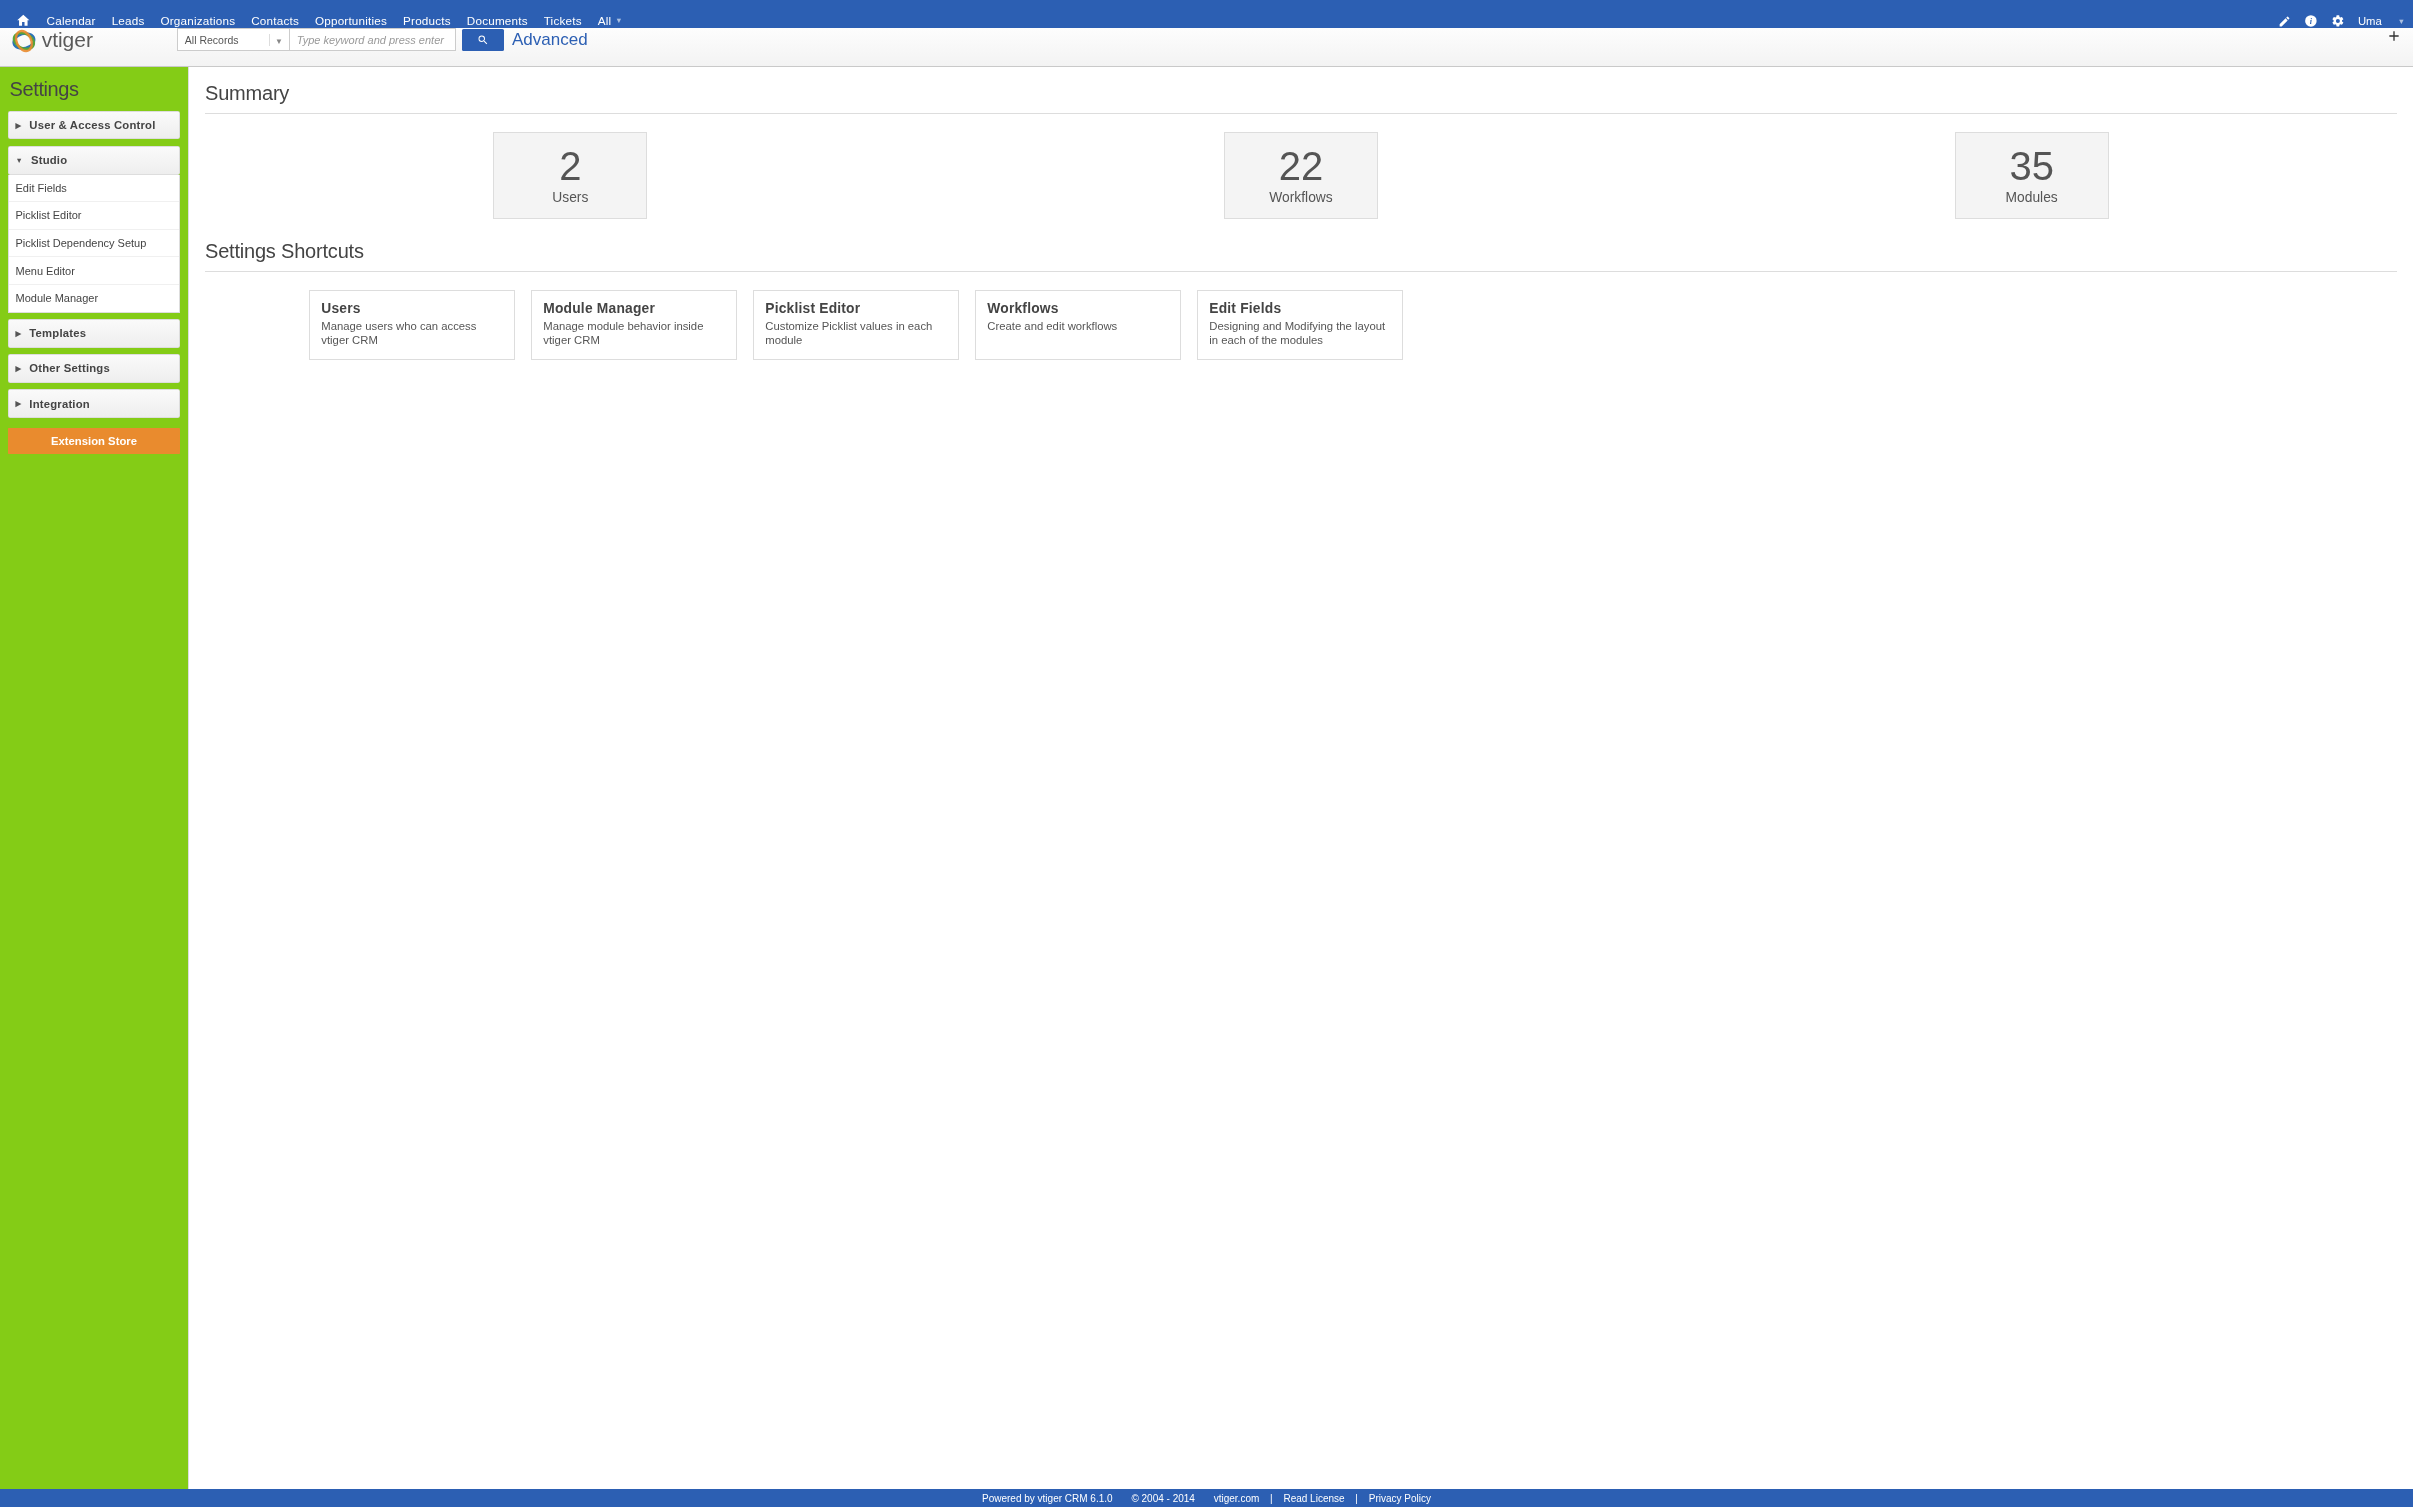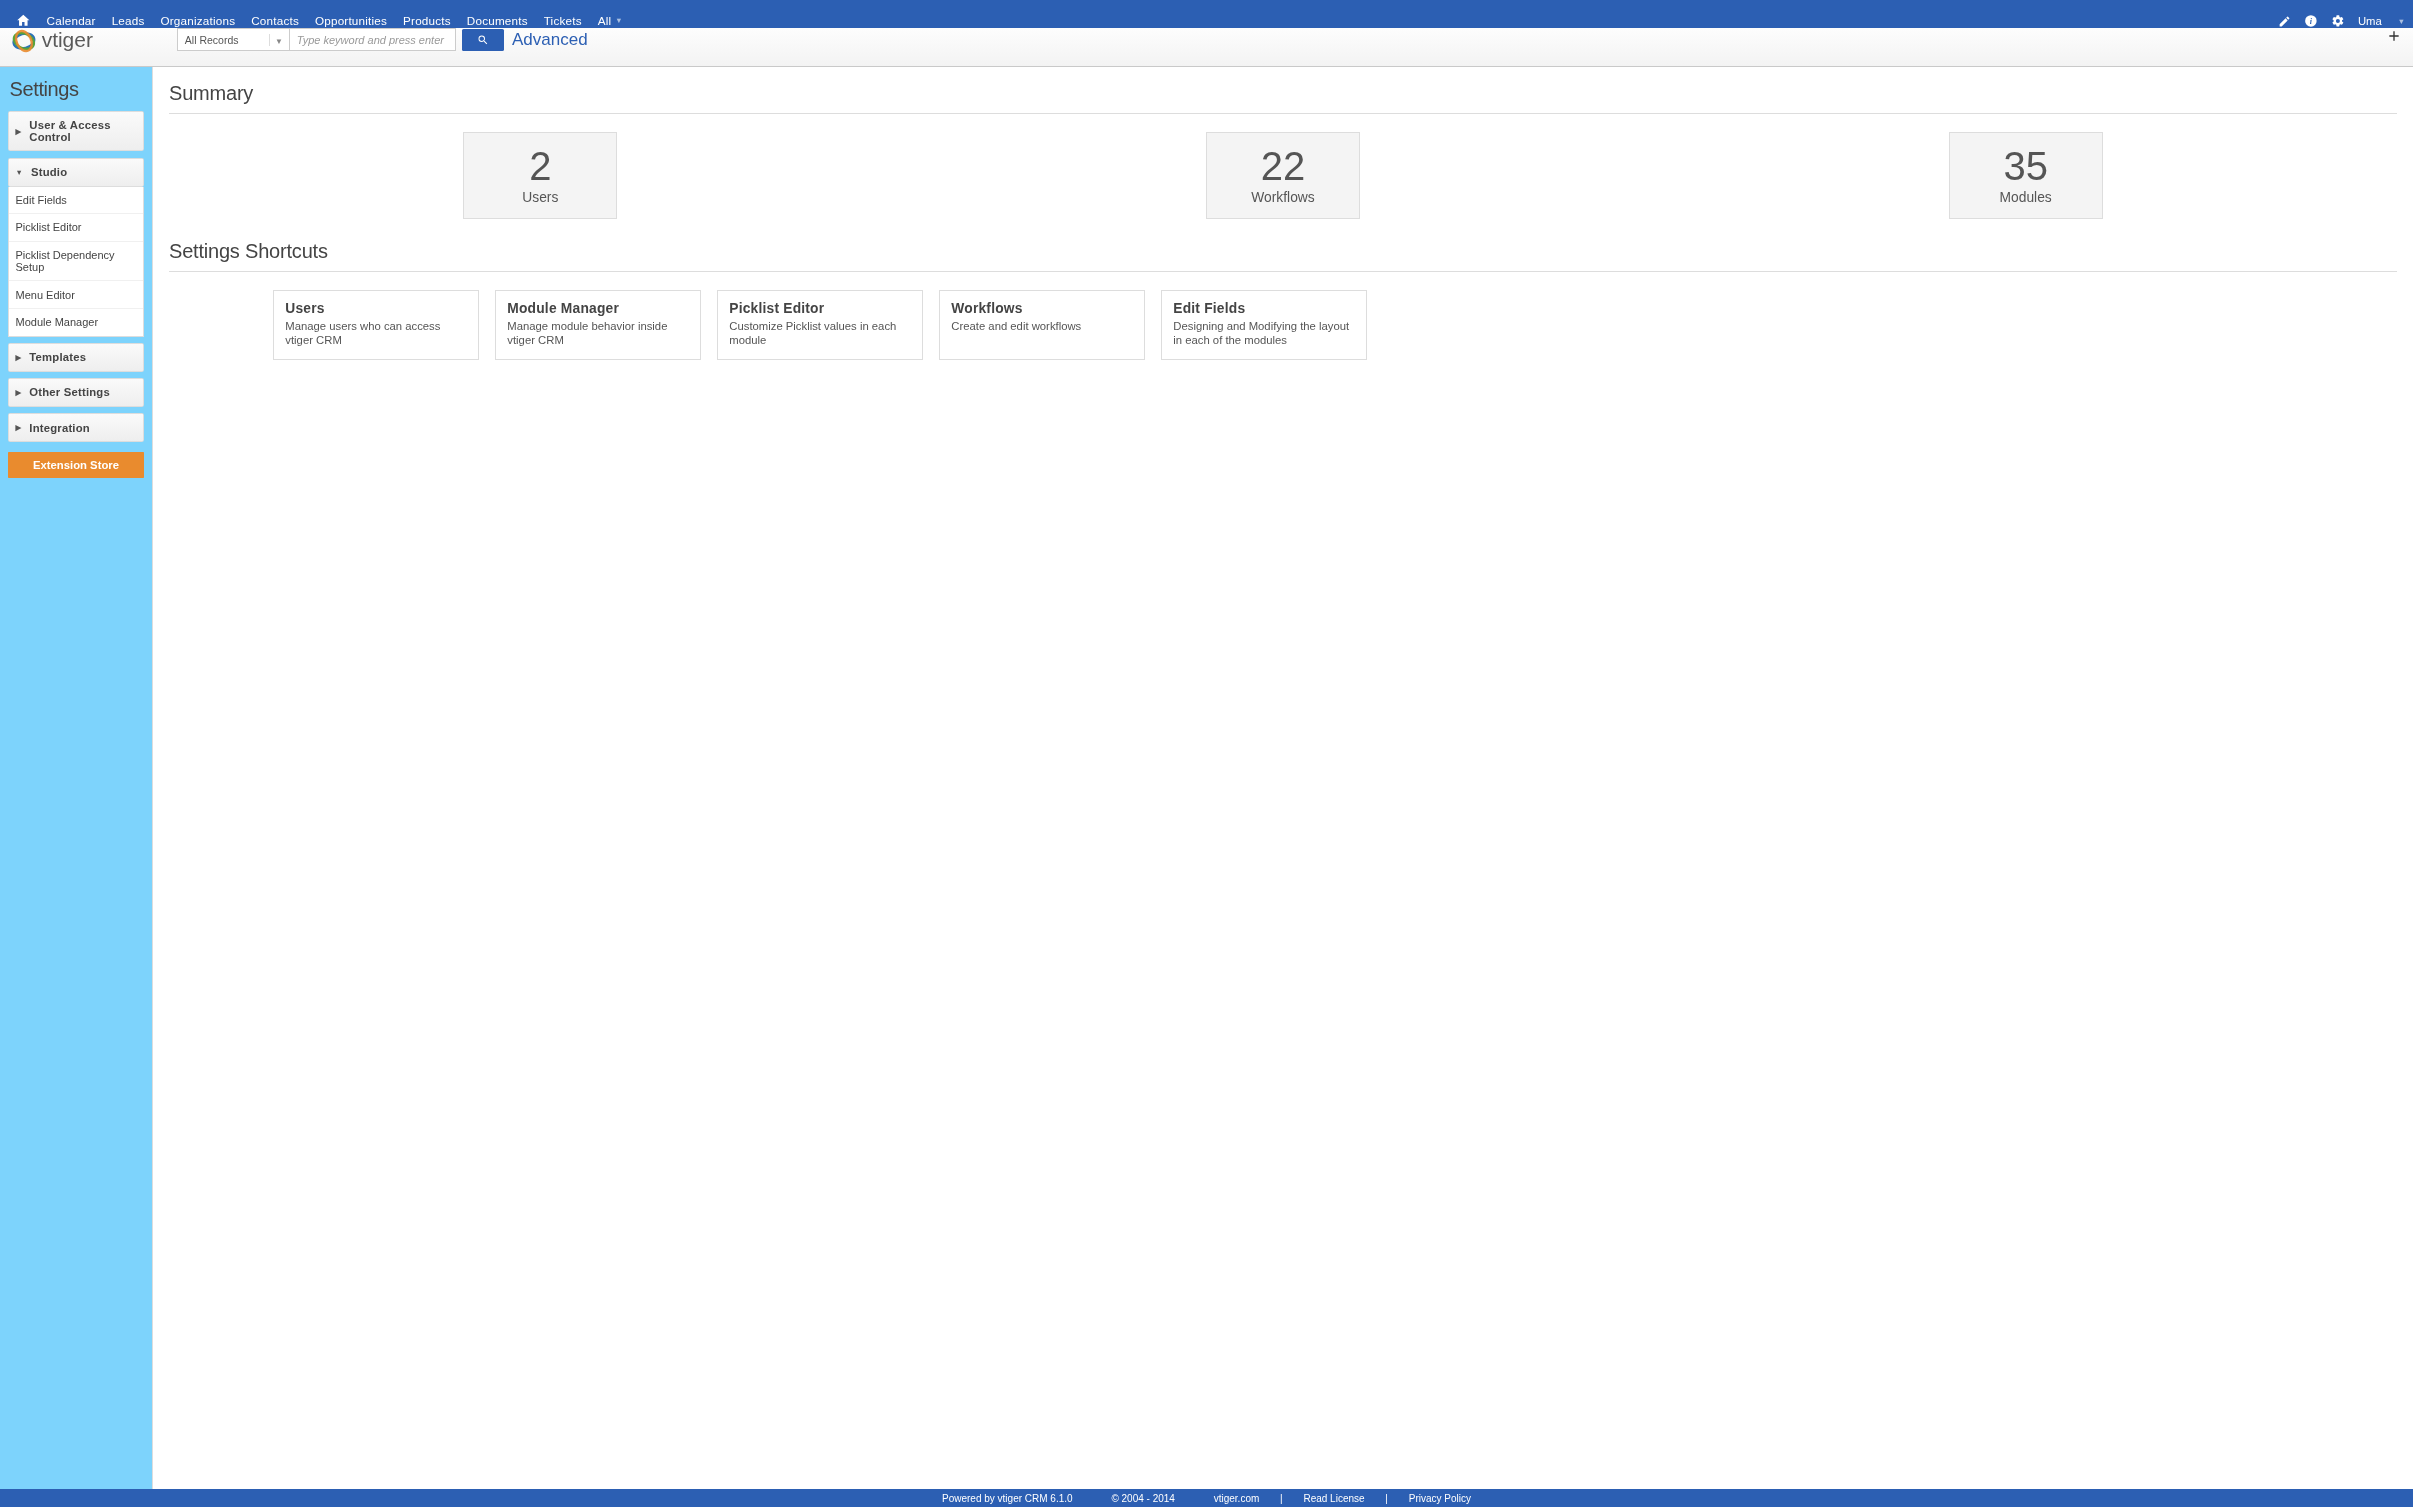--- a/index.html
+++ b/index.html
@@ -25,21 +25,21 @@
     .select-box .tri { margin-left:auto; color:#888; font-size: 8px;}
     .select-box .tri-wrap { border-left: 0.8px solid #ddd; padding-left: 4.9px; margin-left: auto;}
     .search-input { border:0.8px solid #ccc; border-left:none; height:23px; width:166px; padding:0 6.5px; font-size:11px; color:#555;}
     .search-input::placeholder { color:#999; font-style: italic;}
     .search-btn { background:#2c5fb3; color:#fff; border:none; height:22px; width:42px; margin-left:5.7px; cursor:pointer; display:flex; align-items:center; justify-content:center; border-radius: 1.6px;}
     .adv-link { margin-left:8px; color:#2c5fb3; font-size:17px; cursor:pointer;}
     .plus-btn { position:absolute; right:11.3px; font-size:21px; color:#444; cursor:pointer; font-weight: bold;}
 
     
     .layout { display:flex; min-height: calc(100vh - 28px - 39px - 18px);}
-    .sidebar { width: 153px; background:#7dd3fc; border-right:0.8px solid #ddd; padding:8px 8px;}
+    .sidebar { width: 189px; background:#84cc16; border-right:0.8px solid #ddd; padding:8px 8px;}
     .sidebar-title { font-size:20px; font-weight:400; margin: 3.2px 1.6px 9.7px 1.6px; letter-spacing: -0.4px; color: #444;}
     .acc-item { background: linear-gradient(#fafafa,#eee); border:0.8px solid #ddd; border-radius:1.6px; margin-bottom:6.5px; padding: 7.3px 6.5px; display:flex; align-items:center; gap:8px; cursor:pointer; font-size:11.3px; font-weight:bold; color:#444; letter-spacing: 0.2px;}
     .acc-item .arrow { font-size:7.3px; color:#555;}
     .acc-sub { background:#fff; border:0.8px solid #ddd; border-top:none; margin-top:-6.5px; margin-bottom: 6.5px;}
     .acc-sub-item { padding:7.3px 6.5px; font-size:11px; color:#444; cursor:pointer; border-top: 0.8px solid #f0f0f0;}
     .acc-sub-item:first-child { border-top: none;}
     .ext-btn { background:#e98b2e; color:#fff; border:none; width:100%; height:26px; font-size:11.3px; font-weight:bold; cursor:pointer; margin-top: 3.2px; border-radius: 0.8px;}
 
     .content { flex:1; padding: 9.7px 16px;}
     .section-title { font-size:20px; font-weight:400; color:#444; margin: 4.9px 0 8px 0; letter-spacing: -0.2px;}
@@ -51,21 +51,21 @@
     .stat-label { font-size:13.8px; color:#555; margin-top: 3.2px;}
 
     .shortcuts { display:flex; flex-wrap:wrap; gap:16px; padding-left: 104px;}
     .sc-card { border:0.8px solid #ddd; width:206px; padding:10.5px 11.3px; cursor:pointer; min-height: 70px;}
     .sc-title { font-size:13.8px; font-weight:bold; color:#444; margin-bottom:3.2px; letter-spacing: 0.2px;}
     .sc-desc { font-size:11.3px; color:#555; line-height: 1.25;}
 
     
     .footer { background:#2c5fb3; color:#fff; font-size:10px; height:18px; display:flex; align-items:center; justify-content:center; position: fixed; bottom:0; left:0; right:0;}
     .footer a { color:#fff;}
-    .footer .seg { margin: 0 18px;}
+    .footer .seg { margin: 0 8px;}
 
     
     svg { display:block; }
   </style>
 </head>
 <body>
 
 <div class="topnav">
   <div class="topnav-left">
     <span class="home-icon">

